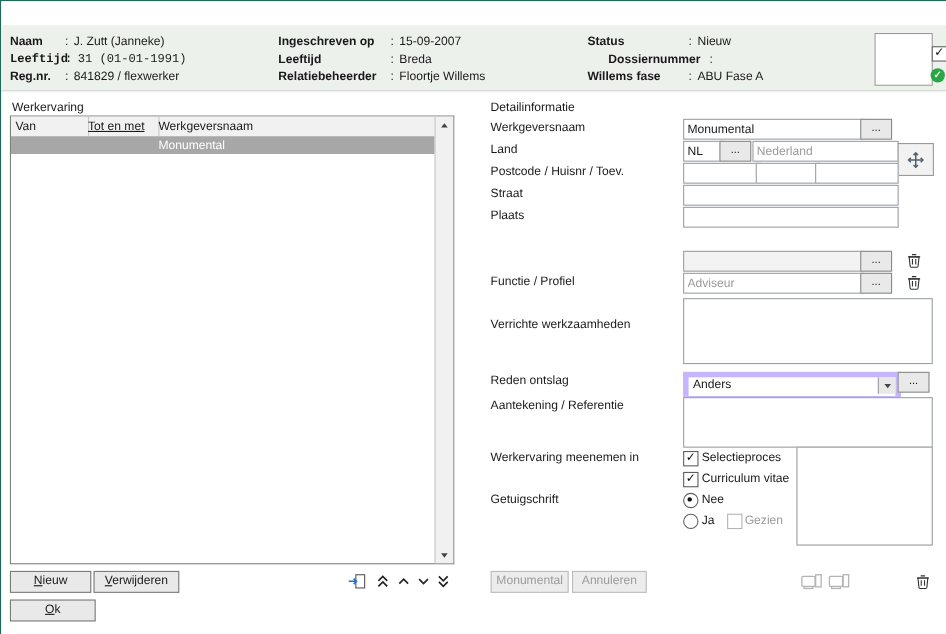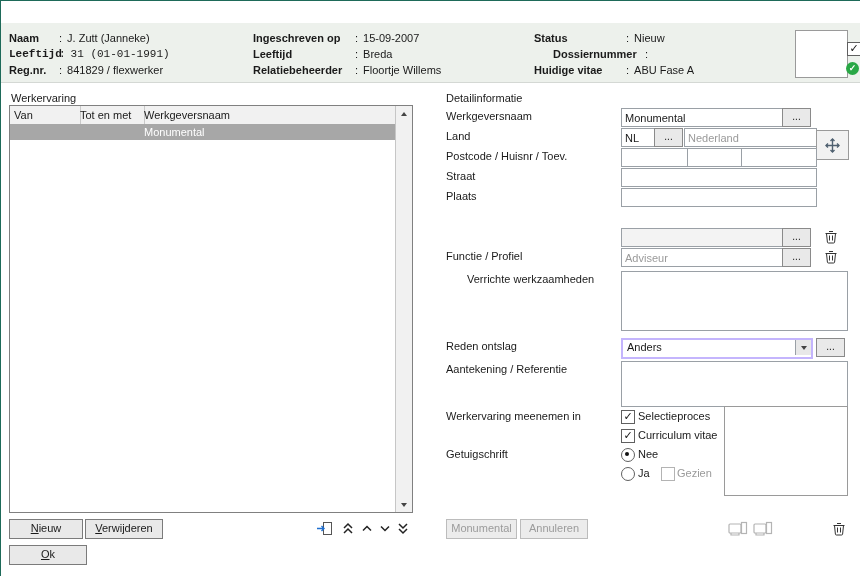--- a/index.html
+++ b/index.html
@@ -24,21 +24,21 @@
   .sec-title{position:absolute;height:14px;line-height:14px;white-space:nowrap;}
   .btn{position:absolute;height:18px;background:#e9e9e9;border:1px solid #7b7b7b;text-align:center;line-height:16px;font-size:11px;color:#1a1a1a;cursor:default;}
   .btn.disabled{color:#9b9b9b;border-color:#bcbcbc;background:#ececec;}
   .ak{display:inline-block;}
   .ak::first-letter{text-decoration:underline;}
   .btn-sm{position:absolute;height:17px;background:#e9e9e9;border:1px solid #8a8a8a;text-align:center;line-height:15px;font-size:10px;color:#1a1a1a;cursor:default;}
   .inp{position:absolute;height:17px;border:1px solid #9aa0a6;background:#fff;font-family:"Liberation Sans",sans-serif;font-size:11px;padding:0 3px;color:#1a1a1a;outline:none;}
   .inp.dim{color:#9a9a9a;}
   .inp.gray{background:#f3f3f3;}
   .tarea{position:absolute;border:1px solid #9aa0a6;background:#fff;}
-  .combo{position:absolute;height:17px;border:2px solid #c4b5fd;background:#fff;}
+  .combo{position:absolute;height:17px;border:5px solid #c4b5fd;background:#fff;}
   .combo-text{position:absolute;left:4px;top:0;line-height:15px;white-space:nowrap;}
   .combo-arrow{position:absolute;right:0;top:0;width:15px;height:15px;background:#e8e8e8;border-left:1px solid #9aa0a6;display:flex;align-items:center;justify-content:center;}
   .tri-up{width:0;height:0;border-left:3px solid transparent;border-right:3px solid transparent;border-bottom:4px solid #444;}
   .tri-down{width:0;height:0;border-left:3px solid transparent;border-right:3px solid transparent;border-top:4px solid #444;}
   .cb{position:absolute;width:12px;height:12px;border:1px solid #5f5f5f;background:#fff;text-align:center;line-height:11px;font-size:11px;color:#111;}
   .cb.disabled{border-color:#b3b3b3;}
   .rb{position:absolute;width:12px;height:12px;border:1px solid #5f5f5f;border-radius:50%;background:#fff;}
   .rb.sel::after{content:"";position:absolute;left:3px;top:3px;width:4px;height:4px;background:#111;border-radius:50%;}
   .cblabel{position:absolute;height:14px;line-height:14px;white-space:nowrap;}
   .cblabel.dim{color:#9a9a9a;}
@@ -66,33 +66,33 @@
     <div class="hrow" style="left:8px;top:7px;"><span class="hlabel" style="width:50px;">Naam</span><span class="hsep">:</span><span>J. Zutt (Janneke)</span></div>
     <div class="hrow" style="left:8px;top:23px;font-family:Liberation Mono, monospace;"><span class="hlabel" style="width:50px;">Leeftijd</span><span class="hsep">:</span><span>31 (01-01-1991)</span></div>
     <div class="hrow" style="left:8px;top:39px;"><span class="hlabel" style="width:50px;">Reg.nr.</span><span class="hsep">:</span><span>841829 / flexwerker</span></div>
 
     <div class="hrow" style="left:252px;top:7px;"><span class="hlabel" style="width:102px;">Ingeschreven op</span><span class="hsep">:</span><span>15-09-2007</span></div>
     <div class="hrow" style="left:252px;top:23px;"><span class="hlabel" style="width:102px;">Leeftijd</span><span class="hsep">:</span><span>Breda</span></div>
     <div class="hrow" style="left:252px;top:39px;"><span class="hlabel" style="width:102px;">Relatiebeheerder</span><span class="hsep">:</span><span>Floortje Willems</span></div>
 
     <div class="hrow" style="left:533px;top:7px;"><span class="hlabel" style="width:92px;">Status</span><span class="hsep">:</span><span>Nieuw</span></div>
     <div class="hrow" style="left:533px;top:23px;padding-left:19px;"><span class="hlabel" style="width:92px;">Dossiernummer</span><span class="hsep">:</span><span></span></div>
-    <div class="hrow" style="left:533px;top:39px;"><span class="hlabel" style="width:92px;">Huidige vitae</span><span class="hsep">:</span><span>ABU Fase A</span></div>
+    <div class="hrow" style="left:533px;top:39px;"><span class="hlabel" style="width:92px;">Willems fase</span><span class="hsep">:</span><span>ABU Fase A</span></div>
 
     <div class="photo"></div>
     <div class="cb" style="left:846px;top:19px;"><span>✓</span></div>
     <div class="okbadge" style="left:845px;top:39px;"><span>✓</span></div>
   </div>
 
   <div class="sec-title" style="left:10px;top:90px;">Werkervaring</div>
 
   <div class="listbox">
     <div class="list-header">
       <div class="col" style="left:0;width:66px;">Van</div>
-      <div class="col" style="left:66px;width:64px;">Tot en met</div>
+      <div class="col" style="left:66px;width:64px;text-decoration:underline;">Tot en met</div>
       <div class="col" style="left:130px;width:254px;border-right:none;">Werkgeversnaam</div>
     </div>
     <div class="row-sel">
       <span class="rcell" style="left:4px;"></span>
       <span class="rcell" style="left:70px;"></span>
       <span class="rcell" style="left:134px;">Monumental</span>
     </div>
     <div class="vsb">
       <div class="sb-btn" style="top:1px;">
           <span class="tri-up"></span>
@@ -175,21 +175,21 @@
   <div class="dlabel" style="top:247px;">Functie / Profiel</div>
   <input class="inp dim" style="left: 620px; top: 247px; width: 157px;" value="Adviseur">
   <div class="btn-sm" style="left:781px;top:247px;width:27px;">...</div>
   <div class="iconbtn" style="left:822px;top:247px;width:16px;height:17px;">
     <svg width="14" height="15" viewBox="0 0 14 15" fill="none" stroke="#333333">
         <path d="M2.5 4.5 h9 l-0.9 8.6 a1 1 0 0 1 -1 0.9 h-5.2 a1 1 0 0 1 -1 -0.9 z"></path>
         <path d="M1.5 4.5 h11 M5 2.5 h4 M5.5 6.5 v5 M8.5 6.5 v5"></path>
       </svg>
   </div>
 
-  <div class="dlabel" style="top:270px;margin-left:21px;">Verrichte werkzaamheden</div>
+  <div class="dlabel" style="top:286px;">Verrichte werkzaamheden</div>
   <div class="tarea" style="left:620px;top:270px;width:225px;height:58px;"></div>
 
   <div class="dlabel" style="top:337px;">Reden ontslag</div>
   <div class="combo" style="left:620px;top:337px;width:188px;">
     <span class="combo-text">Anders</span>
     <span class="combo-arrow">
         <span class="tri-down"></span>
       </span>
   </div>
   <div class="btn-sm" style="left:815px;top:337px;width:27px;">...</div>

